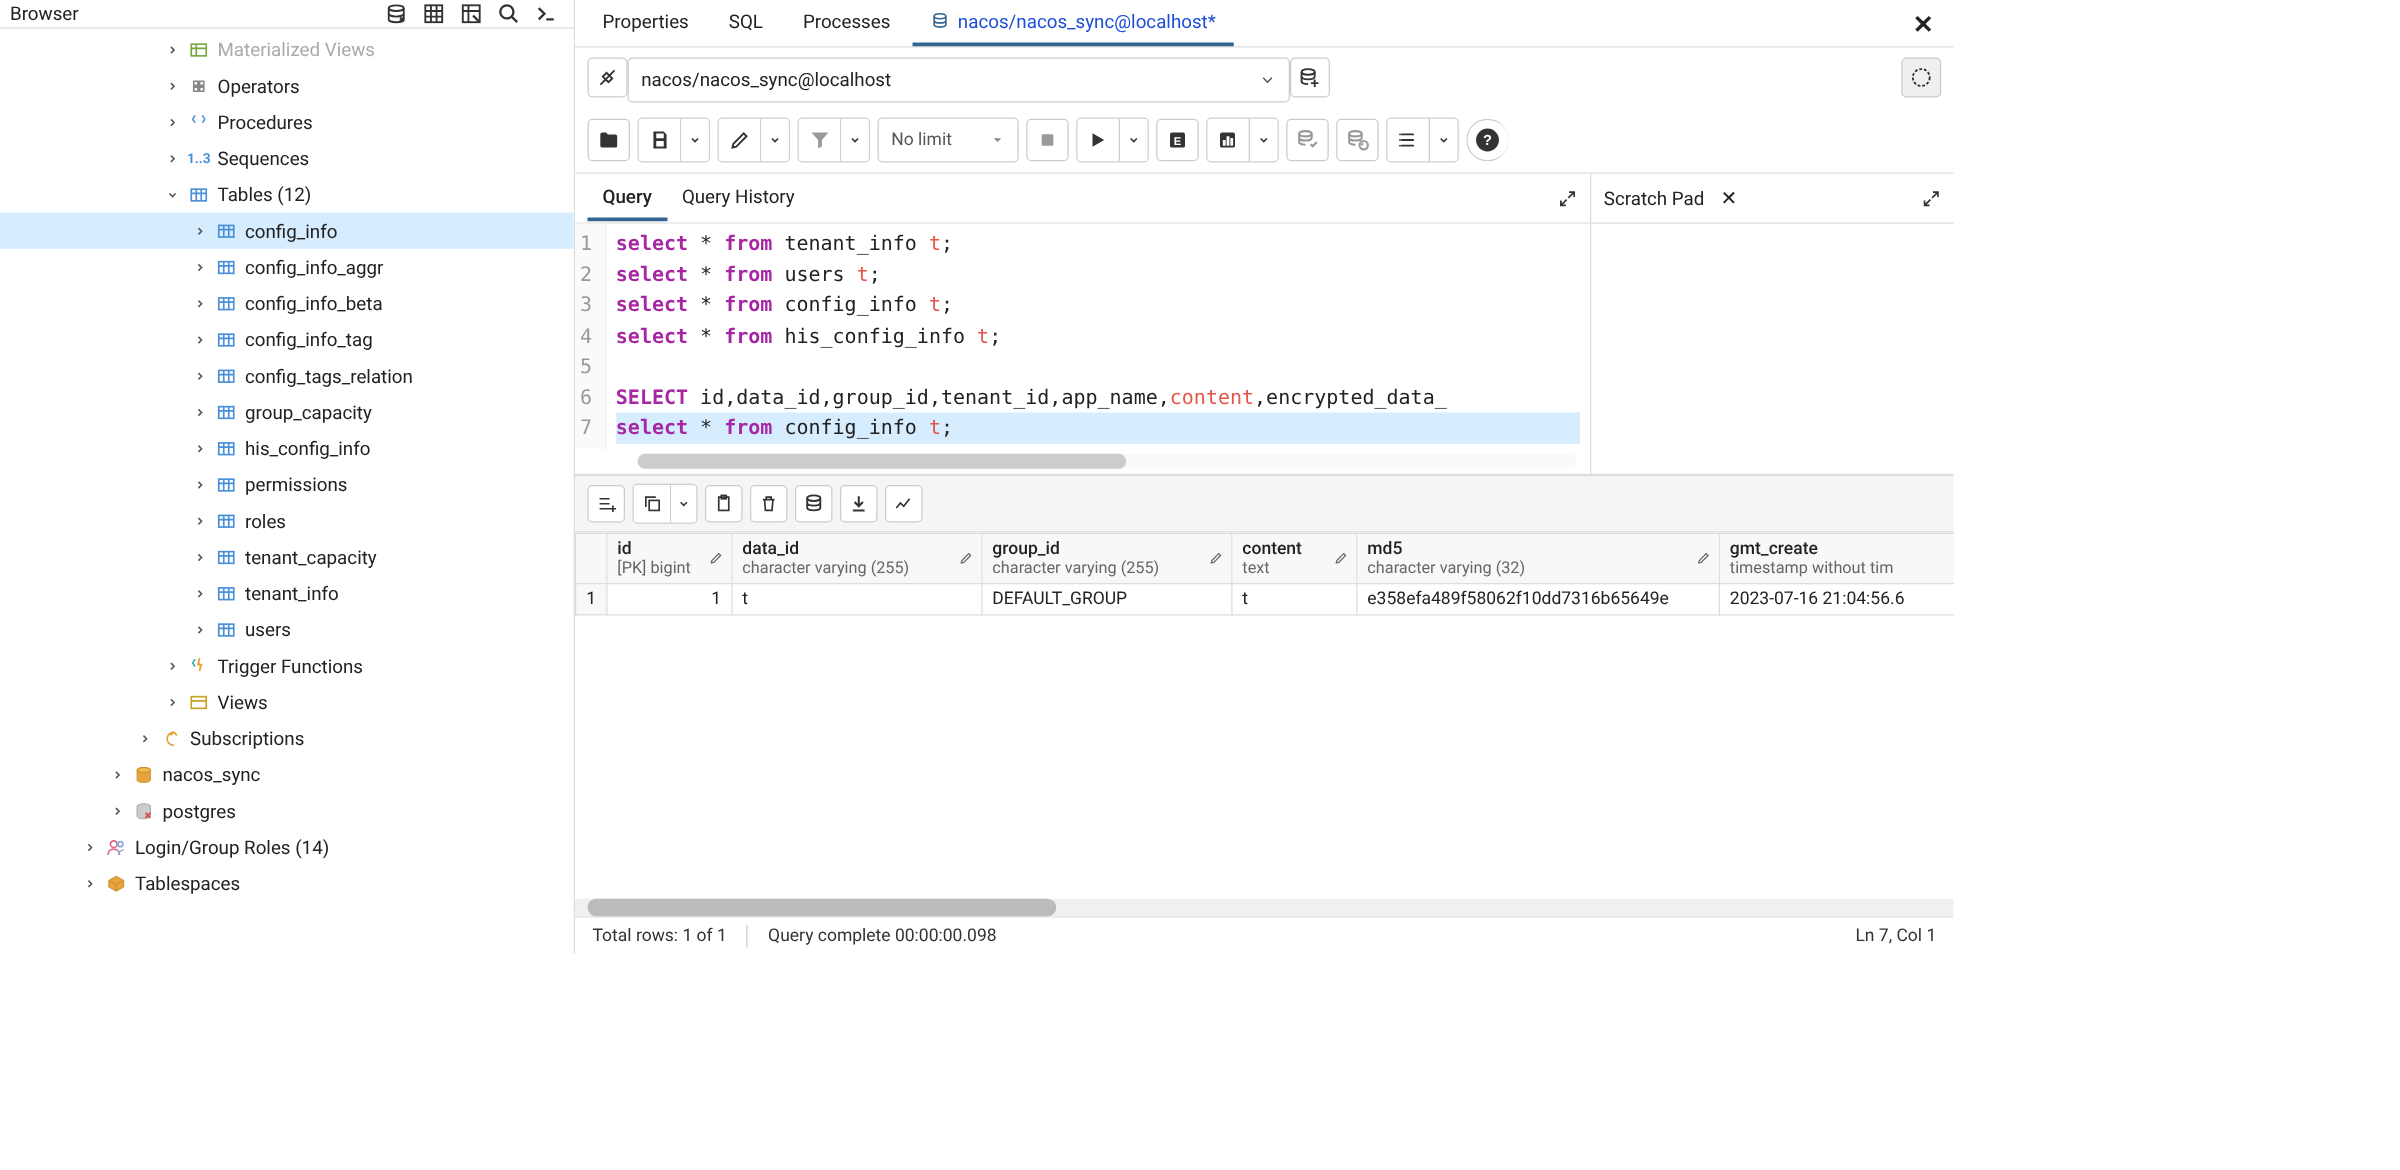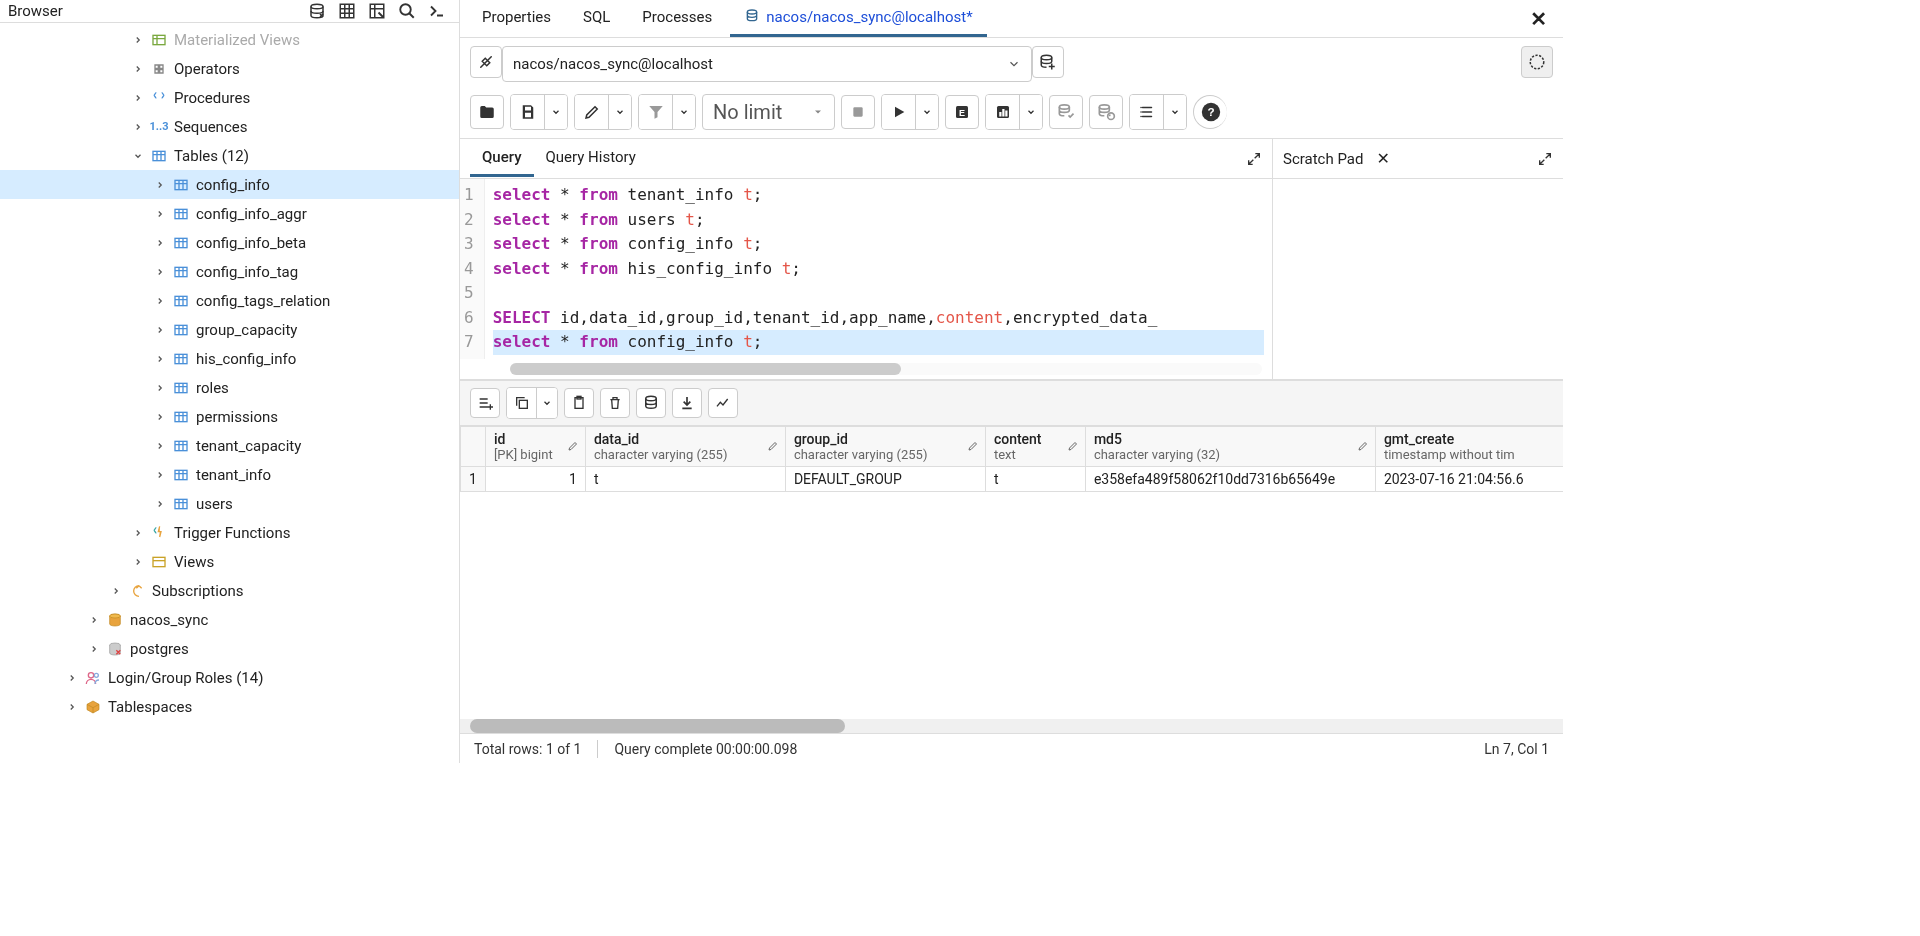--- a/index.html
+++ b/index.html
@@ -12,36 +12,36 @@
 .icon-btn { width: 28px; height: 28px; display: flex; align-items: center; justify-content: center; border: 1px solid transparent; border-radius: 4px; cursor: pointer; background: transparent; }
 .tree { flex: 1; overflow-y: auto; padding-top: 2px; }
 .tree-item { display: flex; align-items: center; height: 29px; padding-left: 0; cursor: pointer; white-space: nowrap; }
 .tree-item.selected { background: #d6ecff; }
 .chevron { width: 16px; height: 16px; display: flex; align-items: center; justify-content: center; margin-right: 4px; }
 .tree-icon { width: 18px; height: 18px; margin-right: 6px; display: flex; align-items: center; justify-content: center; }
 .tree-label { font-size: 15px; }
 
 .main { flex: 1; display: flex; flex-direction: column; overflow: hidden; }
 .main-tabs { display: flex; align-items: center; height: 38px; border-bottom: 1px solid #ddd; padding: 0 8px; gap: 4px; }
-.main-tab { padding: 8px 14px; cursor: pointer; font-size: 15px; border-bottom: 3px solid transparent; display: flex; gap: 6px; }
+.main-tab { padding: 8px 14px; cursor: pointer; font-size: 15px; border-bottom: 3px solid transparent; display: flex; align-items: center; gap: 6px; }
 .main-tab.active { border-bottom-color: #326690; color: #1d4ed8; }
 .close-x { margin-left: auto; font-size: 20px; font-weight: bold; cursor: pointer; padding: 4px 8px; }
 
 .conn-bar { display: flex; align-items: flex-start; padding: 8px 10px; gap: 0; }
 .conn-btn { width: 32px; height: 32px; border: 1px solid #ccc; border-radius: 4px; background: #fff; display: flex; align-items: center; justify-content: center; cursor: pointer; }
 .conn-select { flex: 0 0 530px; height: 36px; border: 1px solid #ccc; border-radius: 4px; padding: 0 10px; display: flex; align-items: center; justify-content: space-between; font-size: 15px; }
 .reset-btn { margin-left: auto; width: 32px; height: 32px; border: 1px solid #ccc; border-radius: 4px; display: flex; align-items: center; justify-content: center; cursor: pointer; }
 
 .toolbar { display: flex; align-items: center; padding: 4px 10px 8px; gap: 6px; }
 .tb-group { display: flex; border: 1px solid #ccc; border-radius: 4px; overflow: hidden; }
 .tb-btn { width: 34px; height: 34px; display: flex; align-items: center; justify-content: center; background: #fff; border: none; cursor: pointer; border-right: 1px solid #ccc; }
 .tb-btn.single { border: 1px solid #ccc; border-radius: 4px; }
 .tb-btn:last-child { border-right: none; }
 .tb-drop { width: 22px; }
-.tb-limit { display: flex; align-items: center; border: 1px solid #ccc; border-radius: 4px; height: 36px; padding: 0 10px; gap: 30px; font-size: 20px; color: #555; }
+.tb-limit { display: flex; align-items: center; border: 1px solid #ccc; border-radius: 4px; height: 36px; padding: 0 10px; gap: 30px; font-size: 14px; color: #555; }
 
 .query-area { display: flex; flex: 0 0 auto; border-top: 1px solid #ddd; }
 .query-left { flex: 1; display: flex; flex-direction: column; border-right: 1px solid #ddd; }
 .query-tabs { display: flex; align-items: center; height: 40px; padding: 0 10px; border-bottom: 1px solid #ddd; }
 .query-tab { padding: 8px 12px; cursor: pointer; font-size: 15px; border-bottom: 3px solid transparent; }
 .query-tab.active { border-bottom-color: #326690; font-weight: 500; }
 .expand-btn { margin-left: auto; cursor: pointer; }
 .editor { display: flex; background: #fff; font-family: "SF Mono", Consolas, monospace; font-size: 16px; position: relative; }
 .gutter { background: #fafafa; color: #999; text-align: right; padding: 4px 10px 4px 4px; line-height: 24.5px; user-select: none; border-right: 1px solid #eee; }
 .code { padding: 4px 8px; line-height: 24.5px; white-space: pre; overflow-x: auto; flex: 1; }
@@ -298,35 +298,35 @@
             <svg width="10" height="10" viewBox="0 0 24 24" fill="none" stroke="#555" stroke-width="3">
               <path d="M9 6l6 6-6 6"></path>
             </svg>
           </span>
           <span class="tree-icon">
             <svg width="16" height="16" viewBox="0 0 24 24" fill="none" stroke="#4a90d9" stroke-width="2">
               <rect x="3" y="5" width="18" height="14"></rect>
               <path d="M3 10h18M9 5v14M15 5v14"></path>
             </svg>
           </span>
+          <span class="tree-label">permissions</span>
+        </div>
+        <div class="tree-item" style="padding-left: 152px;">
+          <span class="chevron">
+            <svg width="10" height="10" viewBox="0 0 24 24" fill="none" stroke="#555" stroke-width="3">
+              <path d="M9 6l6 6-6 6"></path>
+            </svg>
+          </span>
+          <span class="tree-icon">
+            <svg width="16" height="16" viewBox="0 0 24 24" fill="none" stroke="#4a90d9" stroke-width="2">
+              <rect x="3" y="5" width="18" height="14"></rect>
+              <path d="M3 10h18M9 5v14M15 5v14"></path>
+            </svg>
+          </span>
           <span class="tree-label">roles</span>
-        </div>
-        <div class="tree-item" style="padding-left: 152px;">
-          <span class="chevron">
-            <svg width="10" height="10" viewBox="0 0 24 24" fill="none" stroke="#555" stroke-width="3">
-              <path d="M9 6l6 6-6 6"></path>
-            </svg>
-          </span>
-          <span class="tree-icon">
-            <svg width="16" height="16" viewBox="0 0 24 24" fill="none" stroke="#4a90d9" stroke-width="2">
-              <rect x="3" y="5" width="18" height="14"></rect>
-              <path d="M3 10h18M9 5v14M15 5v14"></path>
-            </svg>
-          </span>
-          <span class="tree-label">permissions</span>
         </div>
         <div class="tree-item" style="padding-left: 152px;">
           <span class="chevron">
             <svg width="10" height="10" viewBox="0 0 24 24" fill="none" stroke="#555" stroke-width="3">
               <path d="M9 6l6 6-6 6"></path>
             </svg>
           </span>
           <span class="tree-icon">
             <svg width="16" height="16" viewBox="0 0 24 24" fill="none" stroke="#4a90d9" stroke-width="2">
               <rect x="3" y="5" width="18" height="14"></rect>

